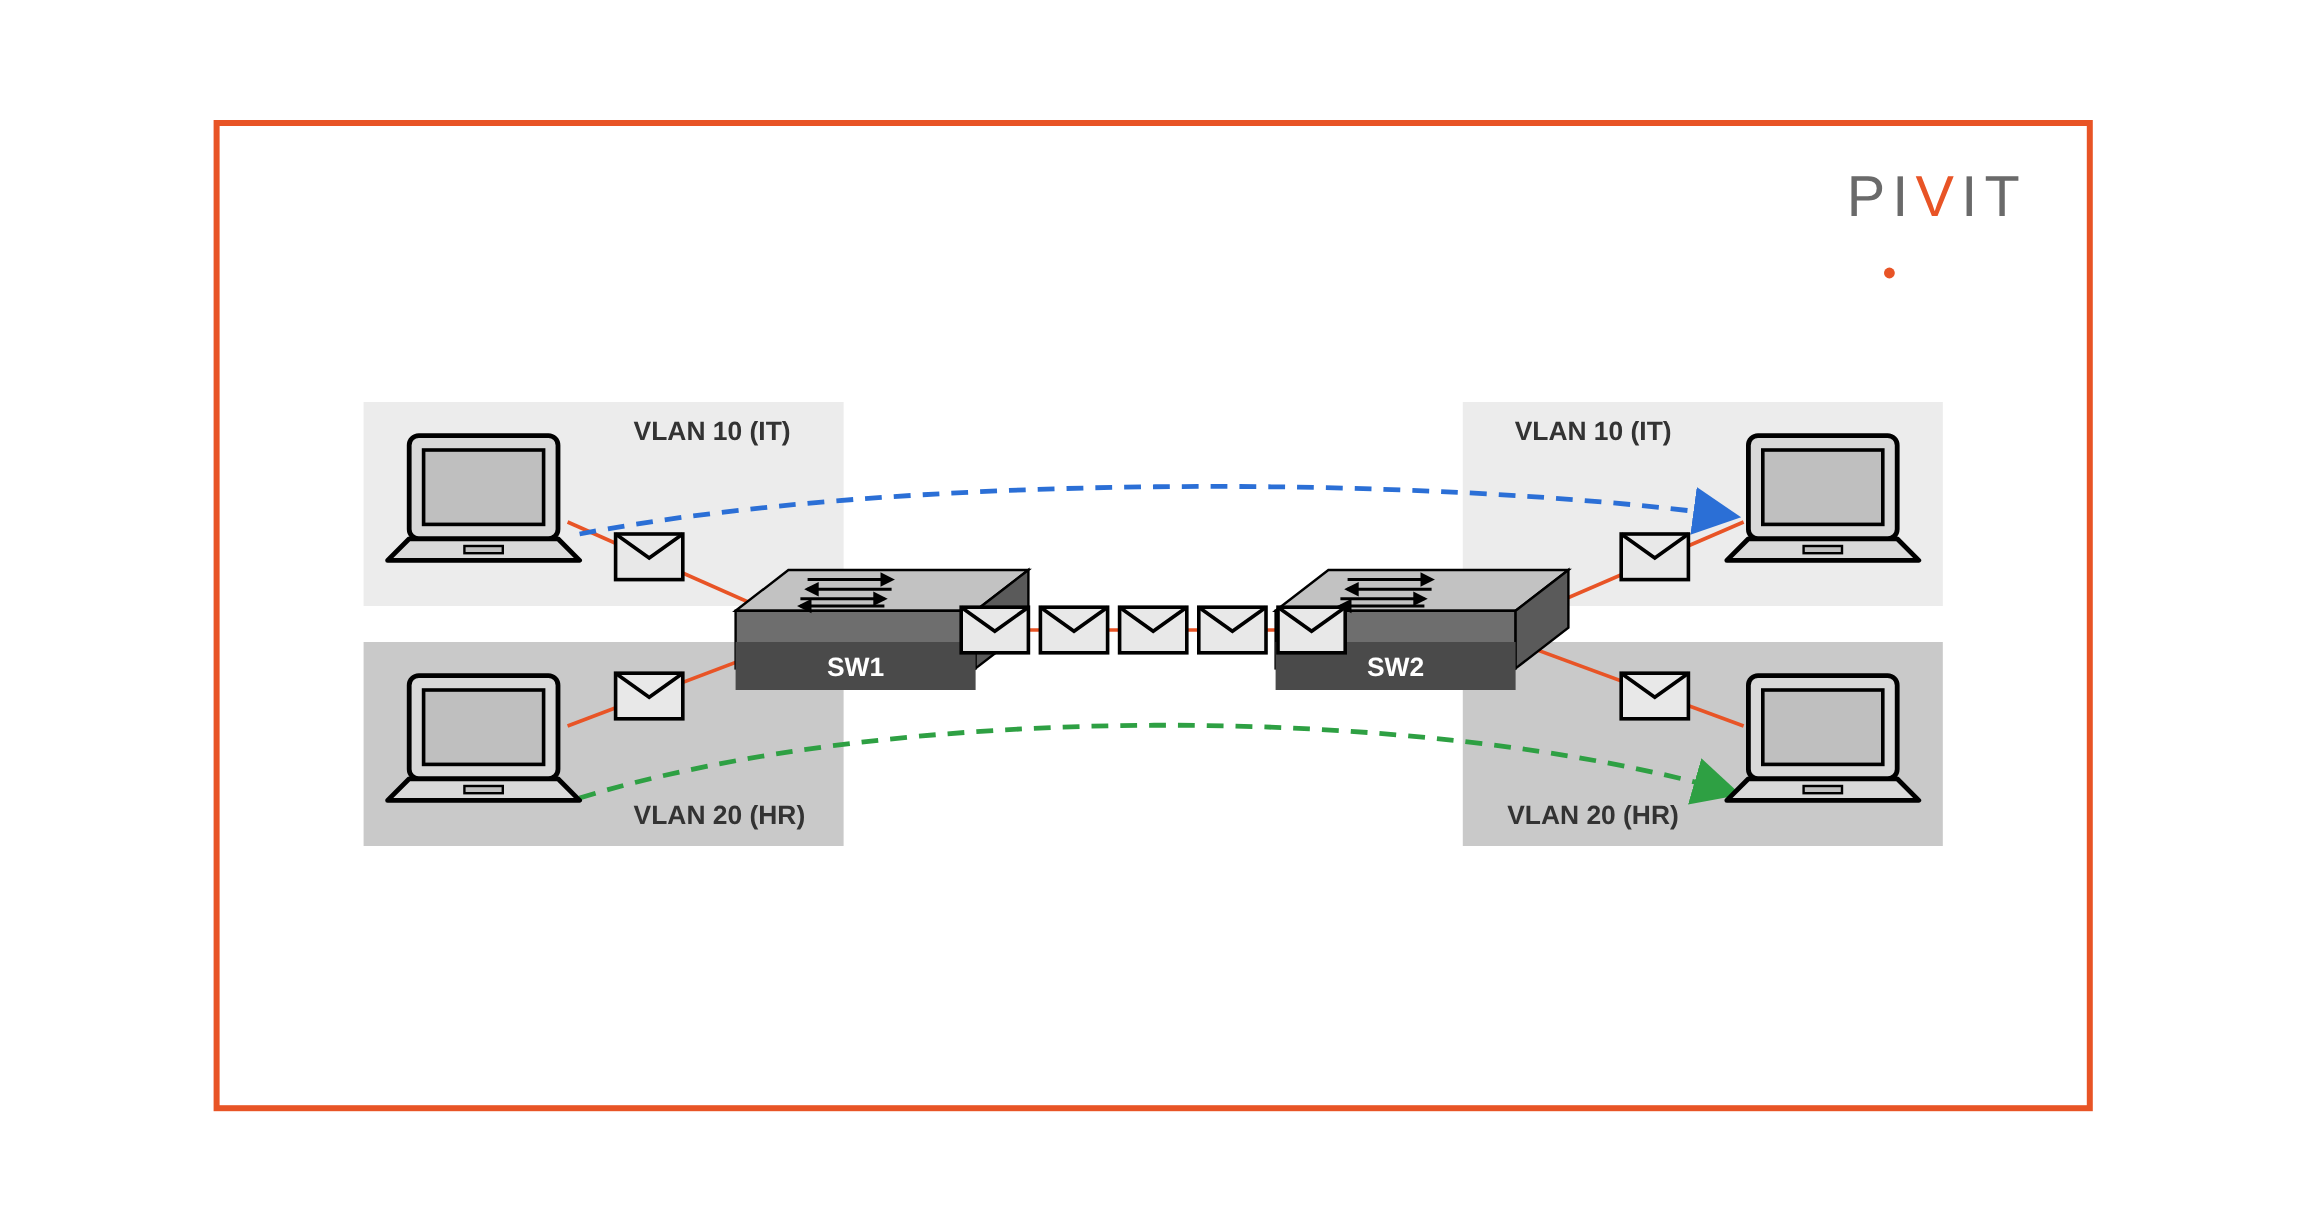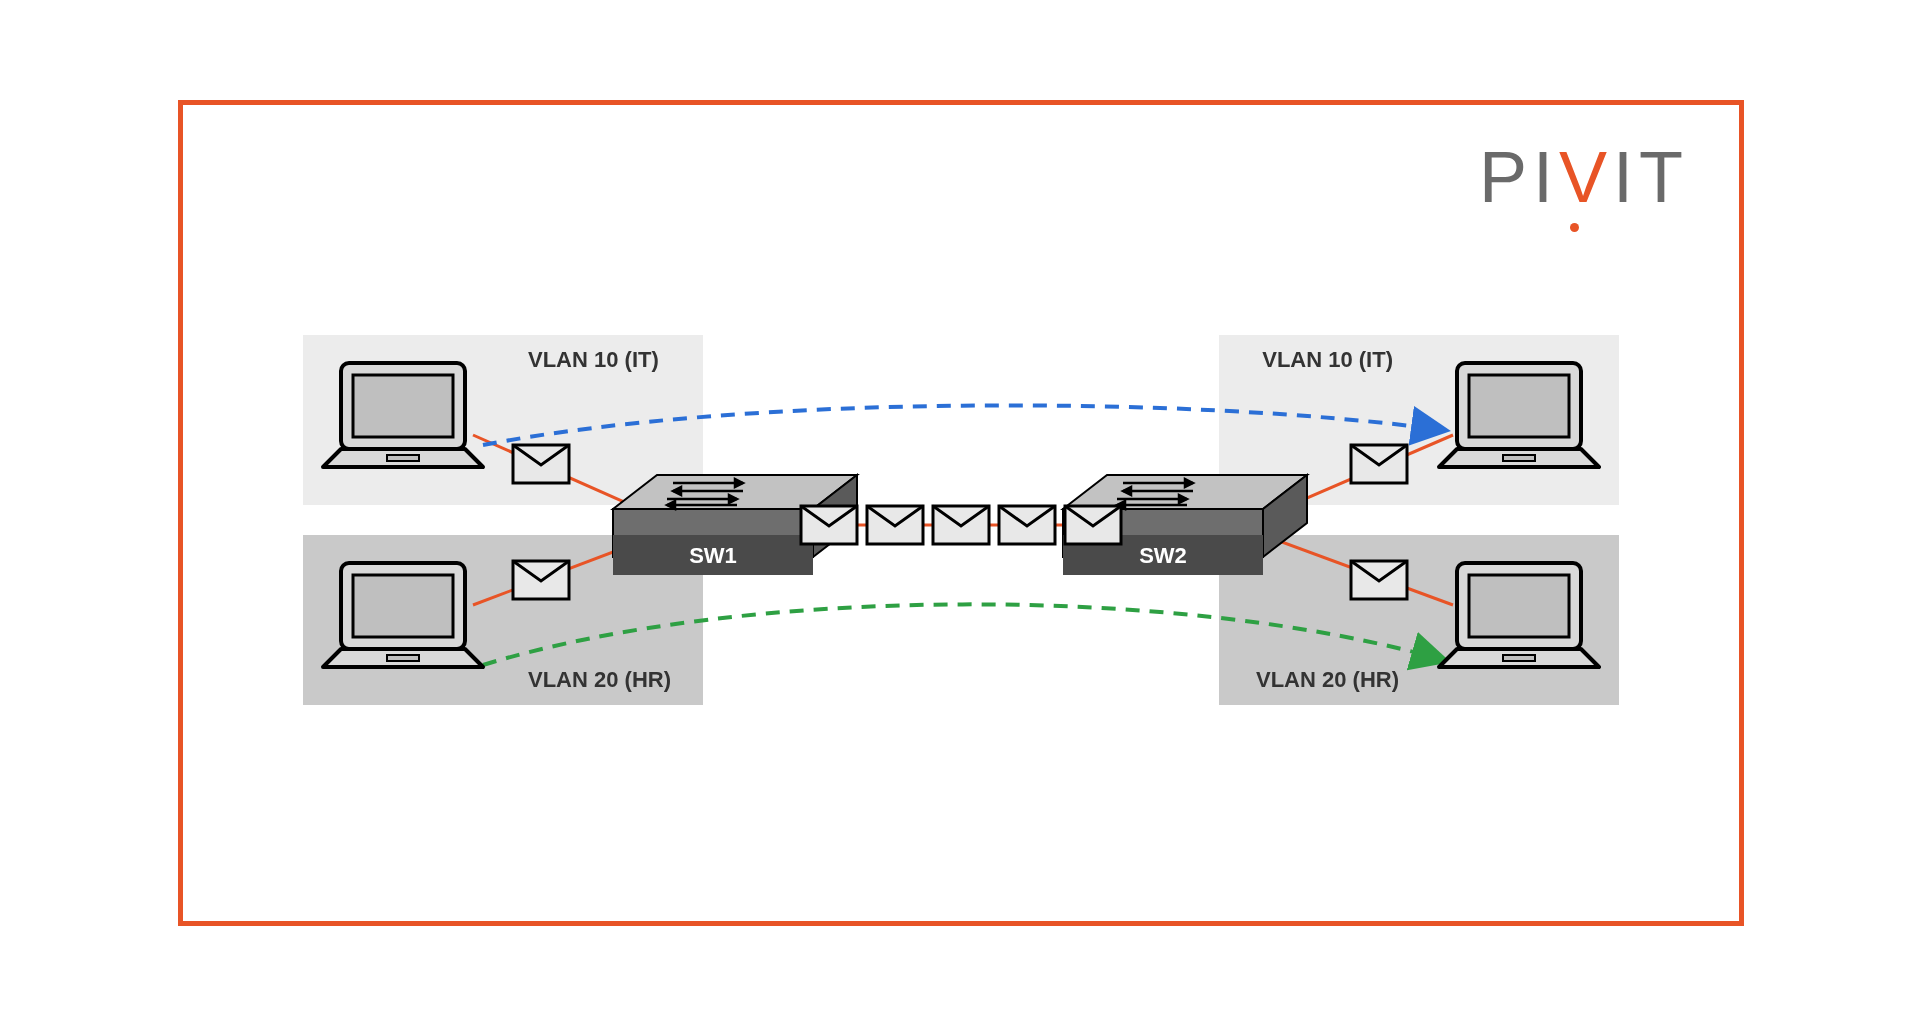--- a/index.html
+++ b/index.html
@@ -17,21 +17,21 @@
     width: 1566px;
     height: 826px;
     border: 5px solid #e85426;
     background: #ffffff;
     box-sizing: border-box;
   }
   .logo {
     position: absolute;
     right: 50px;
     top: 36px;
-    font-size: 72px;
+    font-size: 48px;
     letter-spacing: 6px;
     font-weight: 400;
     color: #6a6a6a;
     line-height: 1;
   }
   .logo .orange { color: #e85426; }
   .logo .dot {
     position: absolute;
     width: 9px; height: 9px;
     background: #e85426;

